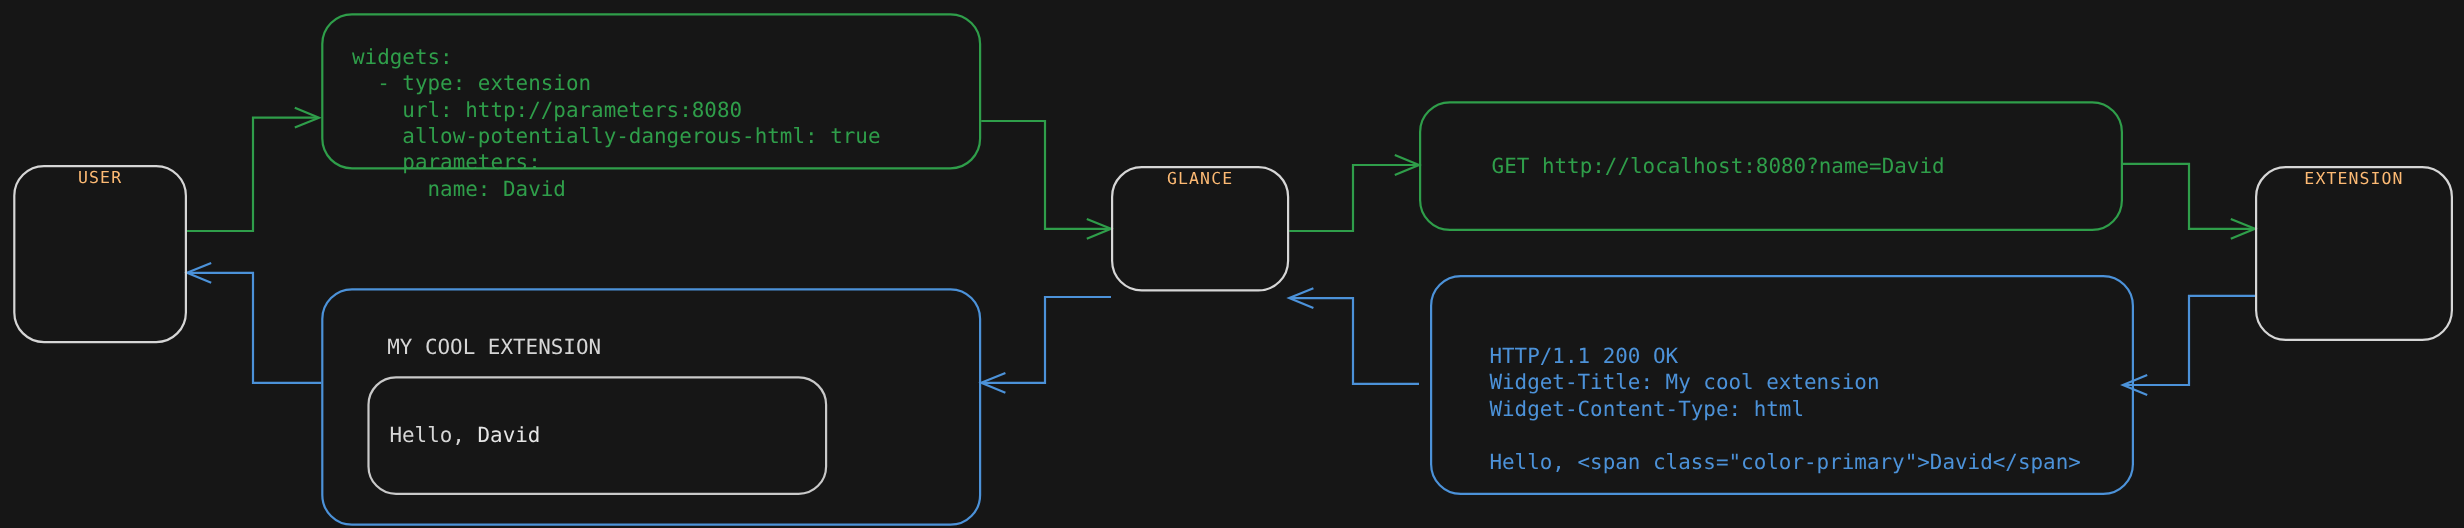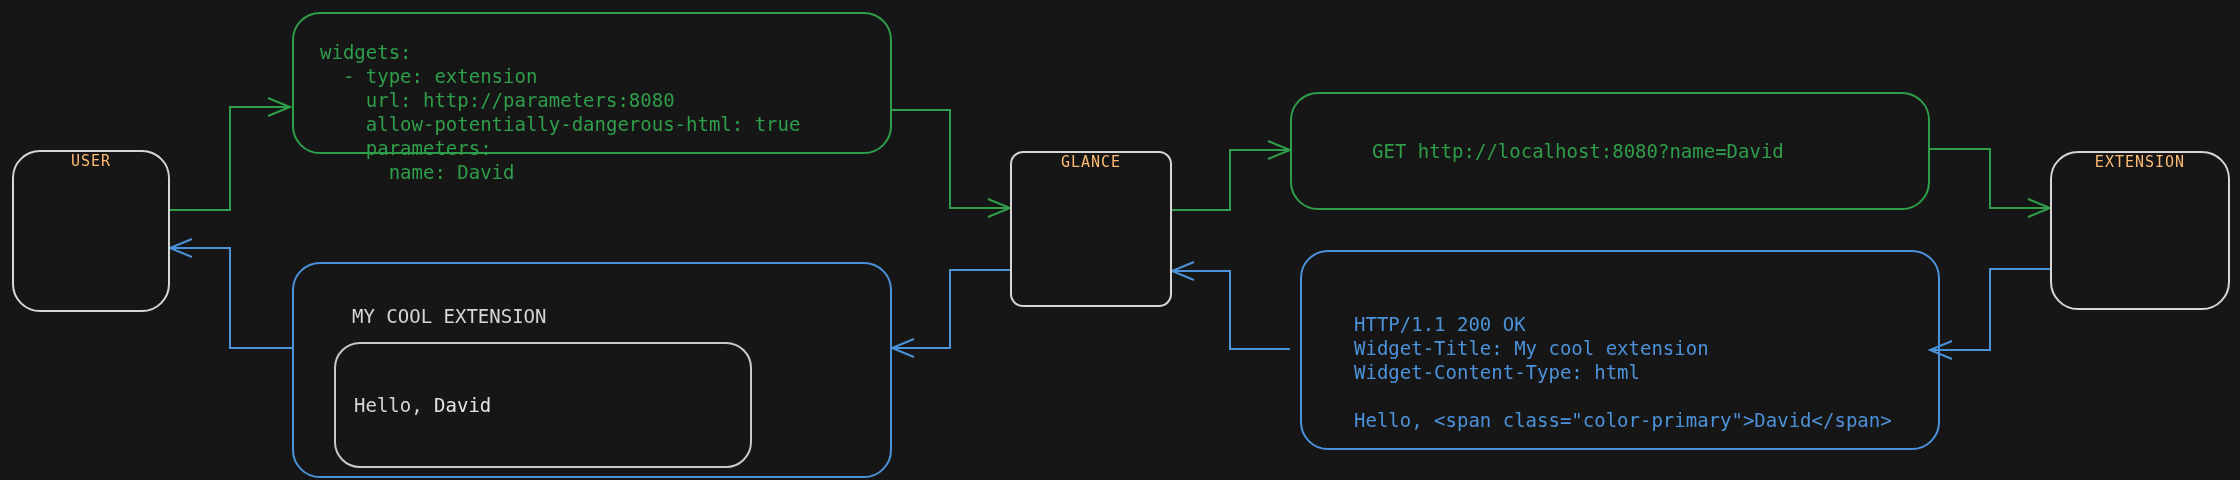--- a/index.html
+++ b/index.html
@@ -19,59 +19,59 @@
     position:absolute;
     border:2px solid #d6d6d6;
     border-radius:28px;
     display:flex;align-items:flex-start;justify-content:center;
     color:#fdba74;
     font-size:15px;
     letter-spacing:1px;
     box-sizing:border-box;
   }
   #node-user{left:12px;top:150px;width:158px;height:162px;}
-  #node-glance{left:1010px;top:151px;width:162px;height:156px;border-radius:13px;}
+  #node-glance{left:1010px;top:151px;width:162px;height:114px;}
   #node-extension{left:2050px;top:151px;width:180px;height:159px;}
 
   .codebox{
     position:absolute;
     border-radius:28px;
     box-sizing:border-box;
     font-size:19px;
     line-height:24px;
   }
   .codebox .line{white-space:pre;min-height:24px;}
 
   #box-yaml{
     left:292px;top:12px;width:600px;height:142px;
     border:2px solid #2f9e4a;color:#2f9e4a;
     padding:26px 0 0 26px;
   }
   #box-get{
     left:1290px;top:92px;width:640px;height:118px;
     border:2px solid #2f9e4a;color:#2f9e4a;
     display:flex;align-items:center;
-    padding-left:80px;
+    padding-left:64px;
   }
   #box-response{
     left:1300px;top:250px;width:640px;height:200px;
     border:2px solid #4c92d9;color:#4c92d9;
     padding:60px 0 0 52px;
   }
   #box-widget{
     left:292px;top:250px;width:600px;height:216px;
     border:2px solid #4c92d9;
     margin-top:12px;
   }
   #widget-title{
     position:absolute;left:58px;top:40px;
     color:#d6d6d6;font-size:19px;white-space:pre;
   }
   #hello-box{
-    position:absolute;left:40px;top:78px;width:418px;height:126px;
+    position:absolute;left:40px;top:78px;width:418px;height:108px;
     border:2px solid #c9c9c9;border-radius:26px;
     box-sizing:border-box;
     display:flex;align-items:center;
     padding-left:18px;
     font-size:19px;
   }
   .hello-prefix{color:#d6d6d6;white-space:pre;}
   .hello-name{color:#e5e5e5;white-space:pre;}
 </style>
 </head>

